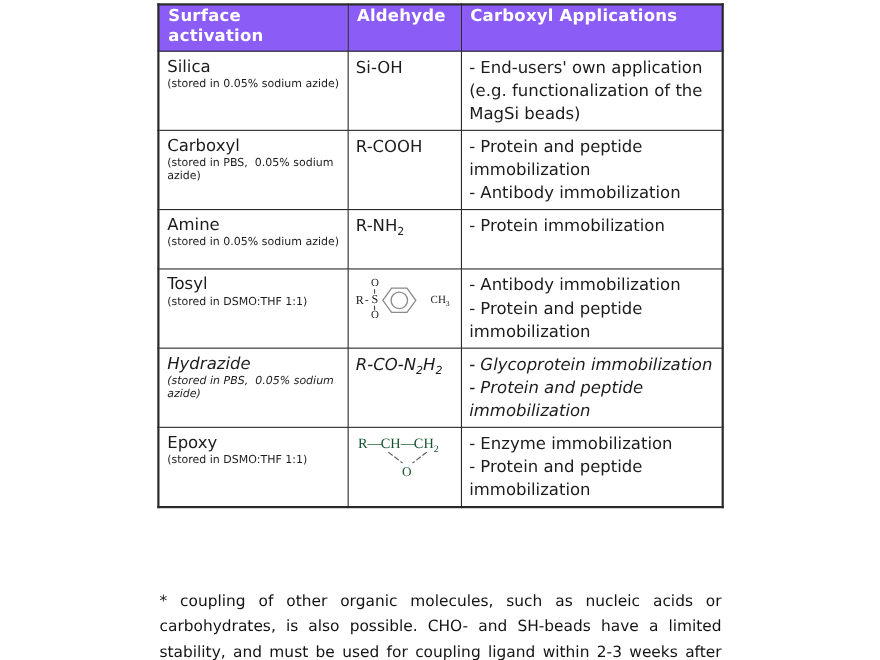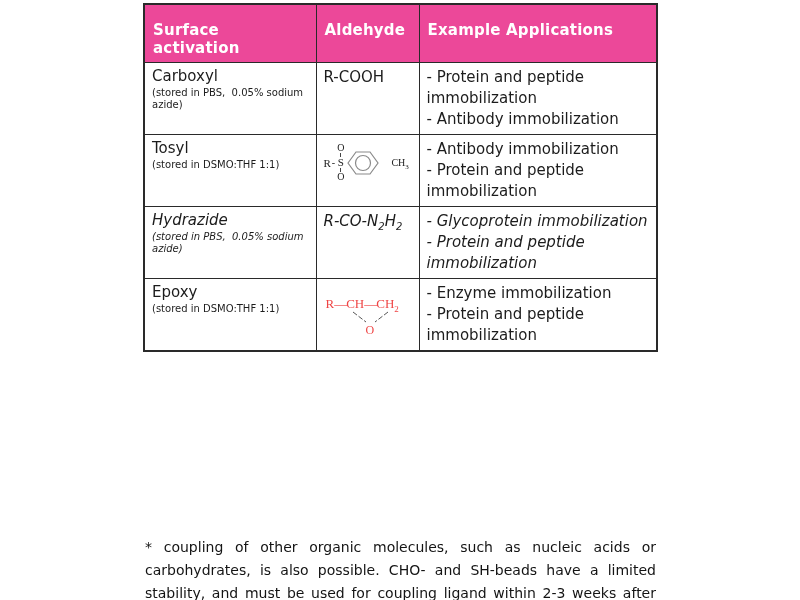--- a/index.html
+++ b/index.html
@@ -18,25 +18,25 @@
     table-layout: fixed;
     width: 513px;
     border: 2px solid #2a2a2a;
   }
   table.chem th, table.chem td {
     border: 1px solid #2a2a2a;
     vertical-align: top;
     text-align: left;
   }
   table.chem th {
-    background: #ec4899;
+    background: #8b5cf6;
     color: #ffffff;
     font-size: 15px;
     font-weight: bold;
-    padding: 16px 8px 5px 8px;
+    padding: 0 8px 5px 8px;
     letter-spacing: 0.2px;
   }
   tr.hdr { height: 28px; }
   tr.r0 { height: 62px; }
   tr.r1 { height: 60px; padding-left: 48px; }
   tr.r2 { height: 56px; }
   tr.r3 { height: 54px; }
   tr.r4 { height: 60px; }
   tr.r5 { height: 70px; }
   tr.r6 { height: 64px; font-style: italic; }
@@ -61,21 +61,21 @@
   .dbond { width: 1px; height: 4px; background: #444; }
   .tos-r { font-size: 11px; }
   .tos-dash { font-size: 10px; margin: 0 1px; }
   .tos-ch { font-size: 10px; margin-left: 10px; }
   .tos-ch sub { font-size: 7px; line-height: 0; }
   .ring-svg { display: block; margin: 0 1px; }
 
   
   .epoxy {
     font-family: "Liberation Serif", "DejaVu Serif", serif;
-    color: #ef4444; margin-top: 13px; padding-left: 2px;
+    color: #14532d; margin-top: 2px; padding-left: 2px;
   }
   .ep-top { font-size: 13px; line-height: 15px; white-space: nowrap; }
   .ep-top sub { font-size: 9px; line-height: 0; }
   .ep-bond { letter-spacing: -1px; }
   .ep-lines { display: block; margin-left: 0px; }
   .ep-o { font-size: 12px; line-height: 12px; margin-left: 40px; }
 
   .footnote {
     position: absolute; left: 145px; top: 536px; width: 511px;
     font-size: 14px; line-height: 23px;
@@ -91,41 +91,67 @@
   <table class="chem">
     <colgroup>
       <col style="width:172px">
         <col style="width:103px">
         <col style="width:238px">
     </colgroup>
     <thead>
       <tr class="hdr">
         <th>Surface activation</th>
         <th>Aldehyde</th>
-        <th>Example Applications</th>
+        <th>Carboxyl Applications</th>
       </tr>
     </thead>
     <tbody>
 
+      <tr class="r0">
+        <td>
+          <div class="name">Silica</div>
+          <div class="storage">(stored in 0.05% sodium azide)</div>
+        </td>
+        <td>
+          <div class="formula"><span>Si-OH</span></div>
+        </td>
+        <td>
+          <div class="app">- End-users' own application (e.g. functionalization of the MagSi beads)</div>
+
+        </td>
+      </tr>
 
       <tr class="r1">
         <td>
           <div class="name">Carboxyl</div>
           <div class="storage">(stored in PBS,&nbsp; 0.05% sodium azide)</div>
         </td>
         <td>
           <div class="formula"><span>R-COOH</span></div>
         </td>
         <td>
           <div class="app">- Protein and peptide immobilization</div>
           <div class="app">- Antibody immobilization</div>
         </td>
       </tr>
 
 
+      <tr class="r3">
+        <td>
+          <div class="name">Amine</div>
+          <div class="storage">(stored in 0.05% sodium azide)</div>
+        </td>
+        <td>
+          <div class="formula"><span>R-NH</span><sub>2</sub></div>
+        </td>
+        <td>
+          <div class="app">- Protein immobilization</div>
+
+        </td>
+      </tr>
 
 
       <tr class="r5">
         <td>
           <div class="name">Tosyl</div>
           <div class="storage">(stored in DSMO:THF 1:1)</div>
         </td>
         <td>
           <div class="tosyl">
             <span class="tos-r">R</span>

